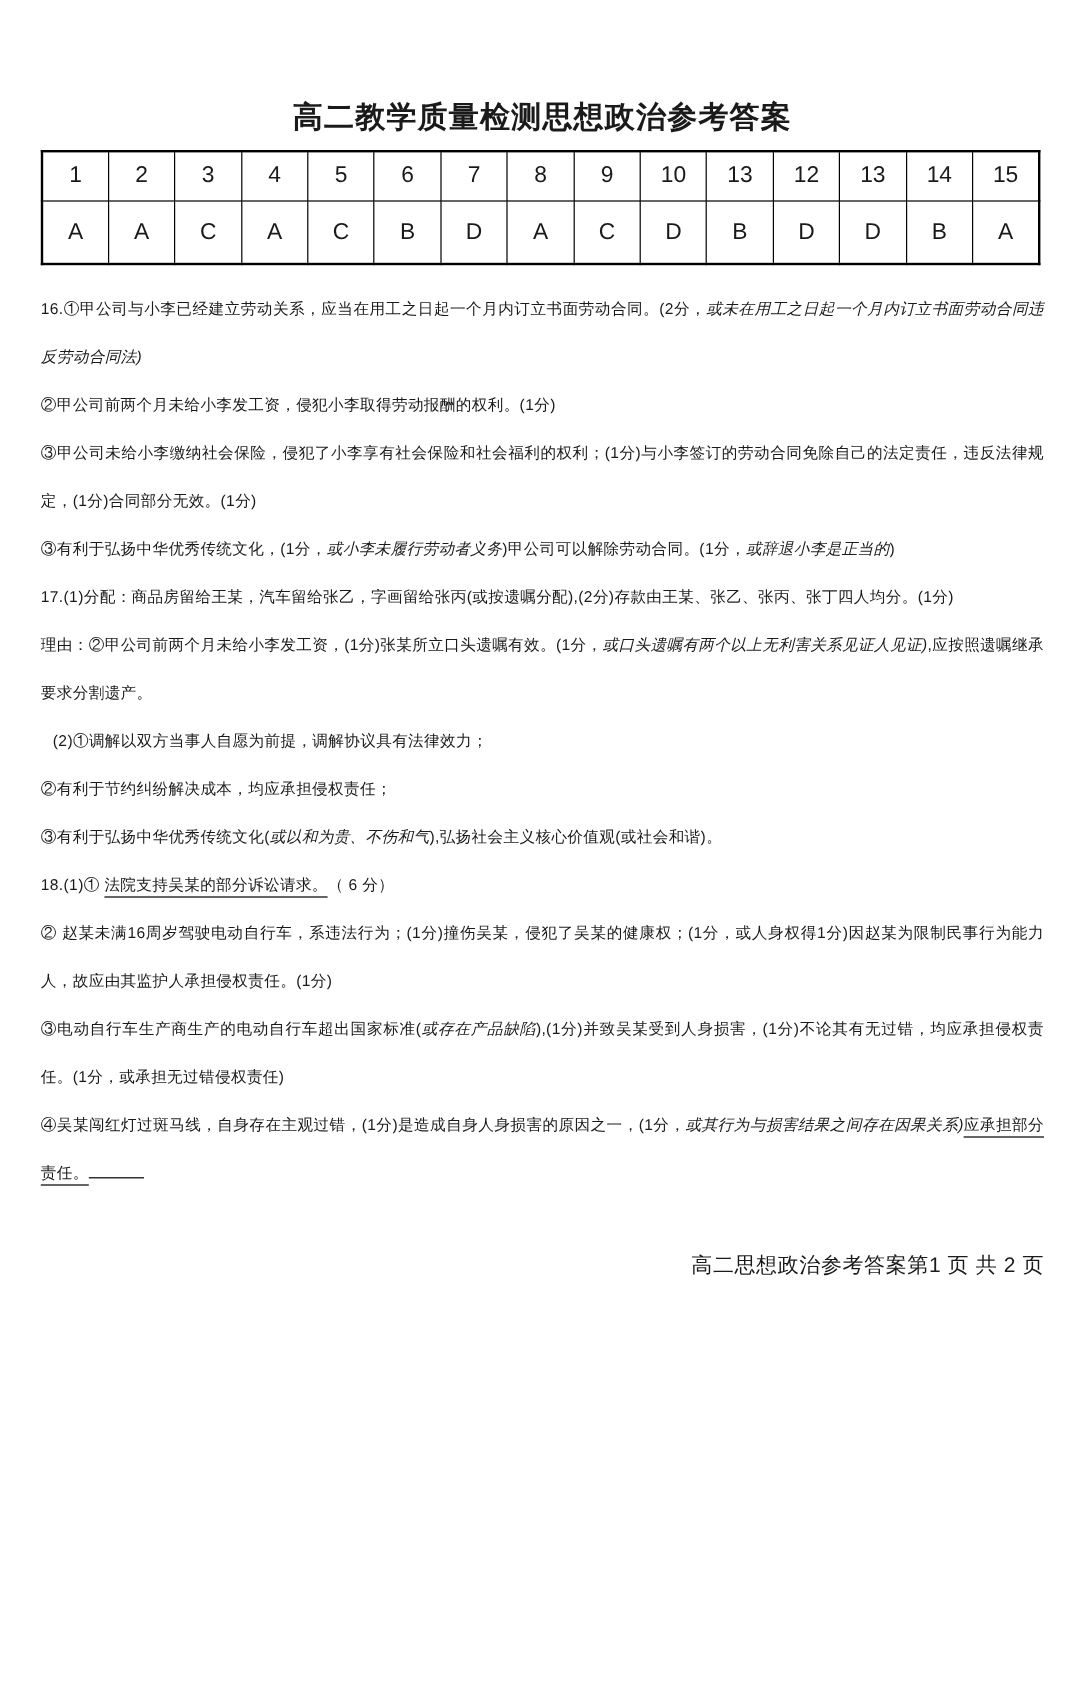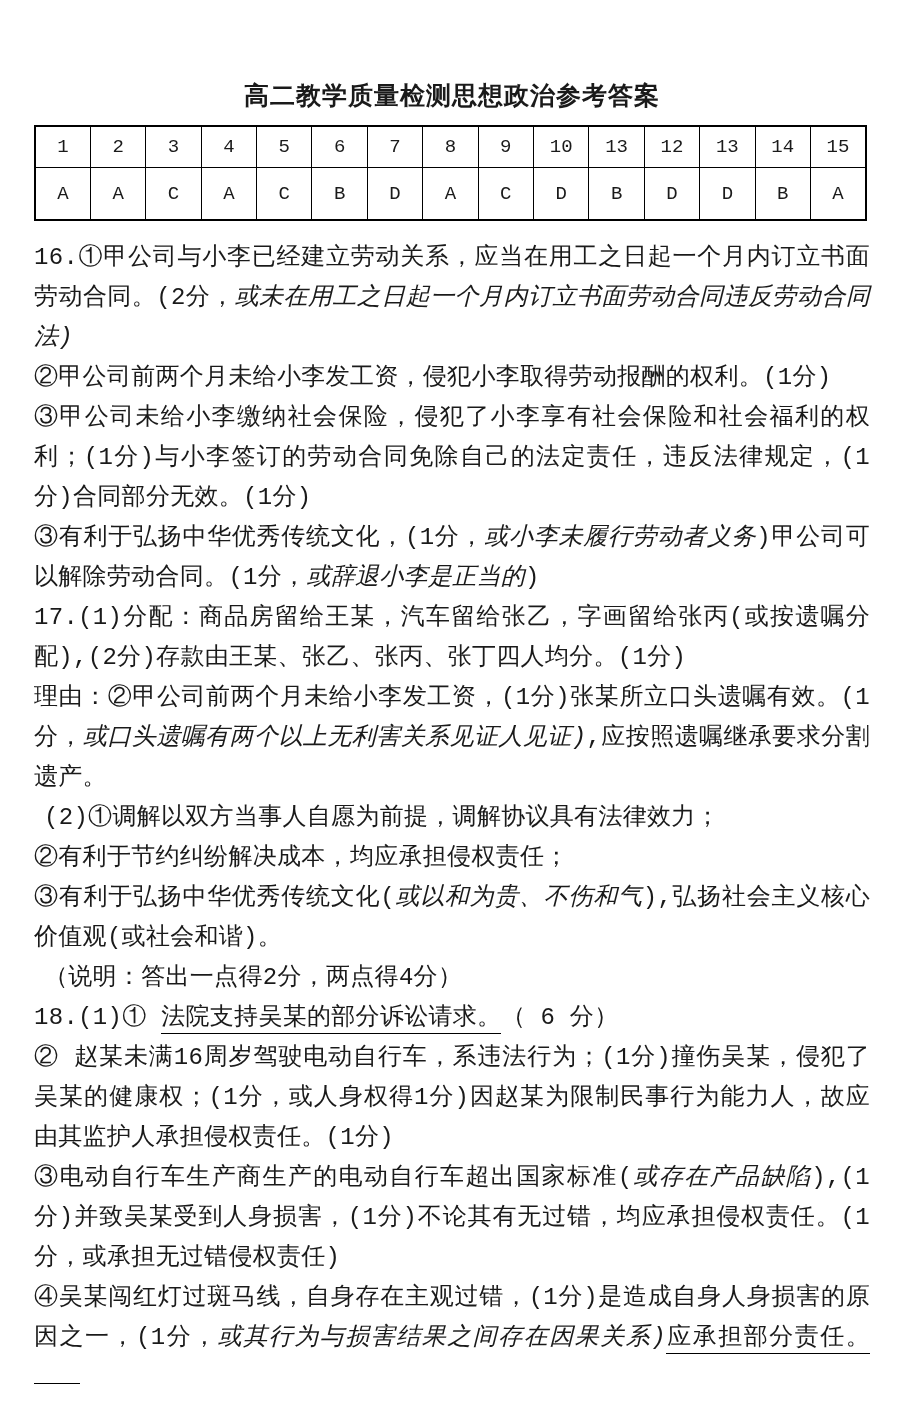--- a/index.html
+++ b/index.html
@@ -3,21 +3,21 @@
 <meta charset="utf-8">
 <style>
   html, body { margin: 0; padding: 0; background: #f2f2f2; }
   .page {
     width: 900px;
     height: 1423px;
     margin: 0 auto;
     background: #ffffff;
     box-sizing: border-box;
     padding: 84px 30px 0 34px;
-    font-family: Liberation Mono, monospace;
+    font-family: Liberation Sans, sans-serif;
     color: #1a1a1a;
     overflow: hidden;
   }
   .title {
     margin: 0 0 13px 0;
     text-align: center;
     font-size: 25px;
     line-height: 28px;
     font-weight: bold;
     letter-spacing: 1px;
@@ -33,21 +33,21 @@
     text-align: center;
     vertical-align: middle;
     font-size: 19px;
     padding: 0;
   }
   tr.row-numbers td { height: 40px; }
   tr.row-letters td { height: 51px; }
   .content { margin-top: 17px; }
   .content p {
     margin: 0;
-    font-size: 24px;
+    font-size: 13px;
     line-height: 40px;
     text-align: justify;
     letter-spacing: 0.3px;
   }
   .content p.indent1 { padding-left: 10px; }
   .kai { font-style: italic; }
   .ul {
     border-bottom: 1.5px solid #000;
     padding-bottom: 2px;
   }
@@ -125,21 +125,20 @@
 
     <p><span>理由：②甲公司前两个月未给小李发工资，(1分)张某所立口头遗嘱有效。(1分，</span><span class="kai">或口头遗嘱有两个以上无利害关系见证人见证)</span><span>,应按照遗嘱继承要求分割遗产。</span></p>
 
 
     <p class="indent1">(2)①调解以双方当事人自愿为前提，调解协议具有法律效力；</p>
 
     <p>②有利于节约纠纷解决成本，均应承担侵权责任；</p>
 
     <p><span>③有利于弘扬中华优秀传统文化(</span><span class="kai">或以和为贵、不伤和气</span><span>),弘扬社会主义核心价值观(或社会和谐)。</span></p>
 
-    <p class="indent1">（说明：答出一点得2分，两点得4分）</p>
 
     <p><span>18.(1)① </span><span class="ul">法院支持吴某的部分诉讼请求。</span><span>（ 6 分）</span></p>
 
     <p>② 赵某未满16周岁驾驶电动自行车，系违法行为；(1分)撞伤吴某，侵犯了吴某的健康权；(1分，或人身权得1分)因赵某为限制民事行为能力人，故应由其监护人承担侵权责任。(1分)</p>
 
     <p><span>③电动自行车生产商生产的电动自行车超出国家标准(</span><span class="kai">或存在产品缺陷</span><span>),(1分)并致吴某受到人身损害，(1分)不论其有无过错，均应承担侵权责任。(1分，或承担无过错侵权责任)</span></p>
 
     <p><span>④吴某闯红灯过斑马线，自身存在主观过错，(1分)是造成自身人身损害的原因之一，(1分，</span><span class="kai">或其行为与损害结果之间存在因果关系)</span><span class="ul">应承担部分责任。</span><span class="ul-ext"></span></p>
 
   </div>

